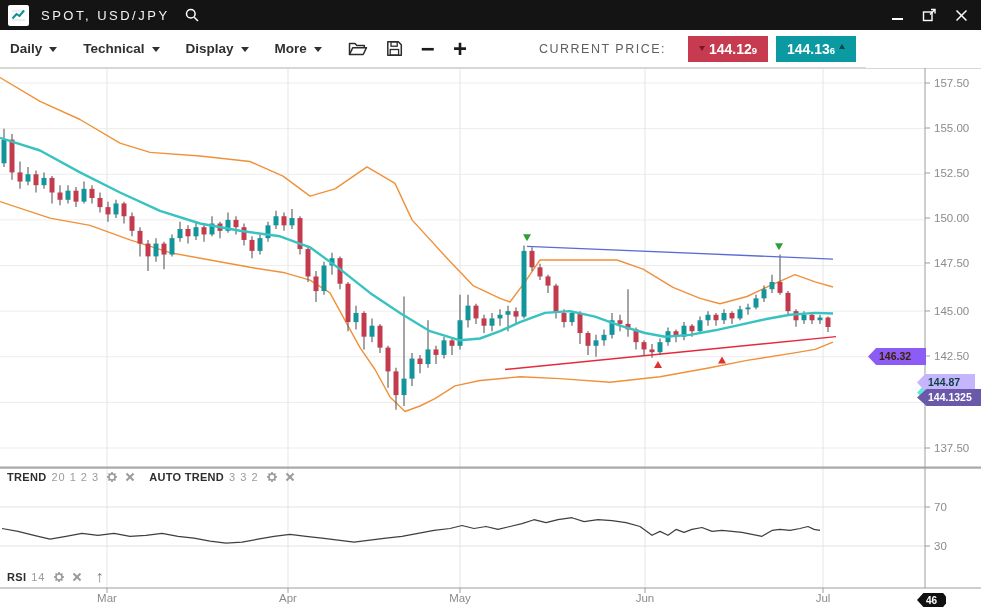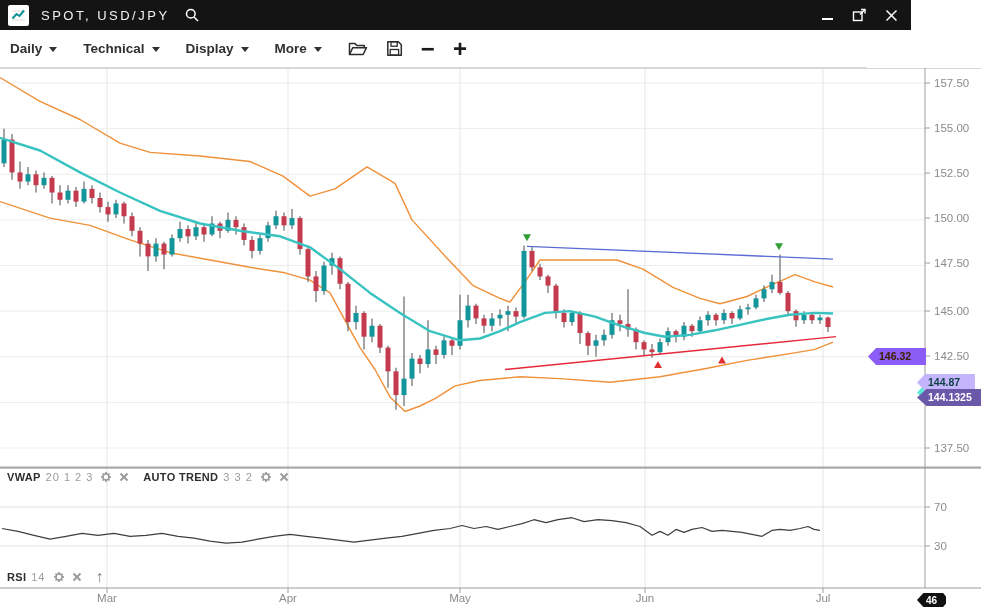--- a/index.html
+++ b/index.html
@@ -1,20 +1,20 @@
 <!DOCTYPE html>
 <html><head>
 <meta charset="utf-8">
 <style>
   * { margin:0; padding:0; box-sizing:border-box; }
   body { font-family:"Liberation Sans", sans-serif; background:#e9e9e9; }
   .window { position:relative; width:981px; height:610px; background:#ffffff; overflow:hidden; }
 
   
-  .titlebar { position:absolute; top:0; left:0; width:911px; height:30px; background:#141414;
+  .titlebar { position:absolute; top:0; left:0; width:981px; height:30px; background:#141414;
               display:flex; align-items:center; padding:0 12px 0 8px; }
   .app-icon { width:21px; height:21px; background:#fff; border-radius:2px; display:flex;
               align-items:center; justify-content:center; margin-right:12px; }
   .tb-title { color:#f2f2f2; font-size:13px; letter-spacing:2.5px; font-weight:400; }
   .tb-search { margin-left:14px; display:flex; align-items:center; cursor:pointer; }
   .tb-spacer { flex:1; }
   .win-btn { margin-left:16px; display:flex; align-items:center; justify-content:center;
              width:16px; height:16px; cursor:pointer; }
   .min-bar { width:11px; height:2px; background:#fff; margin-top:8px; }
 
@@ -123,20 +123,33 @@
         <rect x="4.2" y="9.5" width="8.4" height="5.6" fill="none" stroke="#2c2c2c" stroke-width="1.3"></rect>
       </svg>
     </div>
     <div class="tool-icon">
       <span class="zoom-glyph">−</span>
     </div>
     <div class="tool-icon">
       <span class="zoom-glyph">+</span>
     </div>
 
+    <div class="toolbar-right">
+      <span class="cp-label">CURRENT PRICE:</span>
+      <div class="price-box" id="bid-box" style="background: rgb(198, 59, 79);">
+        <span class="tri-dn"></span>
+        <span>144.12</span>
+        <span class="price-frac">9</span>
+      </div>
+      <div class="price-box" id="ask-box" style="background: rgb(11, 154, 162);">
+        <span>144.13</span>
+        <span class="price-frac">6</span>
+        <span class="tri-up"></span>
+      </div>
+    </div>
   </div>
 
   <div class="chart">
     <svg id="chart-svg" width="981" height="542" viewBox="0 68 981 542">
         <g>
           <line x1="0" y1="448" x2="925" y2="448" stroke="#ededed" stroke-width="1"></line>
           <line x1="0" y1="402.375" x2="925" y2="402.375" stroke="#ededed" stroke-width="1"></line>
           <line x1="0" y1="356.75" x2="925" y2="356.75" stroke="#ededed" stroke-width="1"></line>
           <line x1="0" y1="311.125" x2="925" y2="311.125" stroke="#ededed" stroke-width="1"></line>
           <line x1="0" y1="265.5" x2="925" y2="265.5" stroke="#ededed" stroke-width="1"></line>
@@ -410,21 +423,21 @@
           <line x1="460" y1="588" x2="460" y2="593" stroke="#9e9e9e" stroke-width="1"></line>
           <text x="460" y="602" fill="#8b8b8b" font-size="11.5" font-family="Liberation Sans, sans-serif" text-anchor="middle">May</text>
           <line x1="645" y1="588" x2="645" y2="593" stroke="#9e9e9e" stroke-width="1"></line>
           <text x="645" y="602" fill="#8b8b8b" font-size="11.5" font-family="Liberation Sans, sans-serif" text-anchor="middle">Jun</text>
           <line x1="823" y1="588" x2="823" y2="593" stroke="#9e9e9e" stroke-width="1"></line>
           <text x="823" y="602" fill="#8b8b8b" font-size="11.5" font-family="Liberation Sans, sans-serif" text-anchor="middle">Jul</text>
         </g>
       </svg>
 
     <div class="legend-row" style="left:7px; top:403px;">
-      <span class="legend-name">VWAP</span>
+      <span class="legend-name">TREND</span>
       <span class="legend-params">20 1 2 3</span>
       <span class="legend-ico">
         <svg width="12" height="12" viewBox="0 0 12 12">
           <g stroke="#9a9a9a" stroke-width="1.7">
               <line x1="6" y1="1" x2="6" y2="11"></line>
               <line x1="1" y1="6" x2="11" y2="6"></line>
               <line x1="2.5" y1="2.5" x2="9.5" y2="9.5"></line>
               <line x1="2.5" y1="9.5" x2="9.5" y2="2.5"></line>
             </g>
           <circle cx="6" cy="6" r="3" fill="#ffffff" stroke="#9a9a9a" stroke-width="1.5"></circle>

